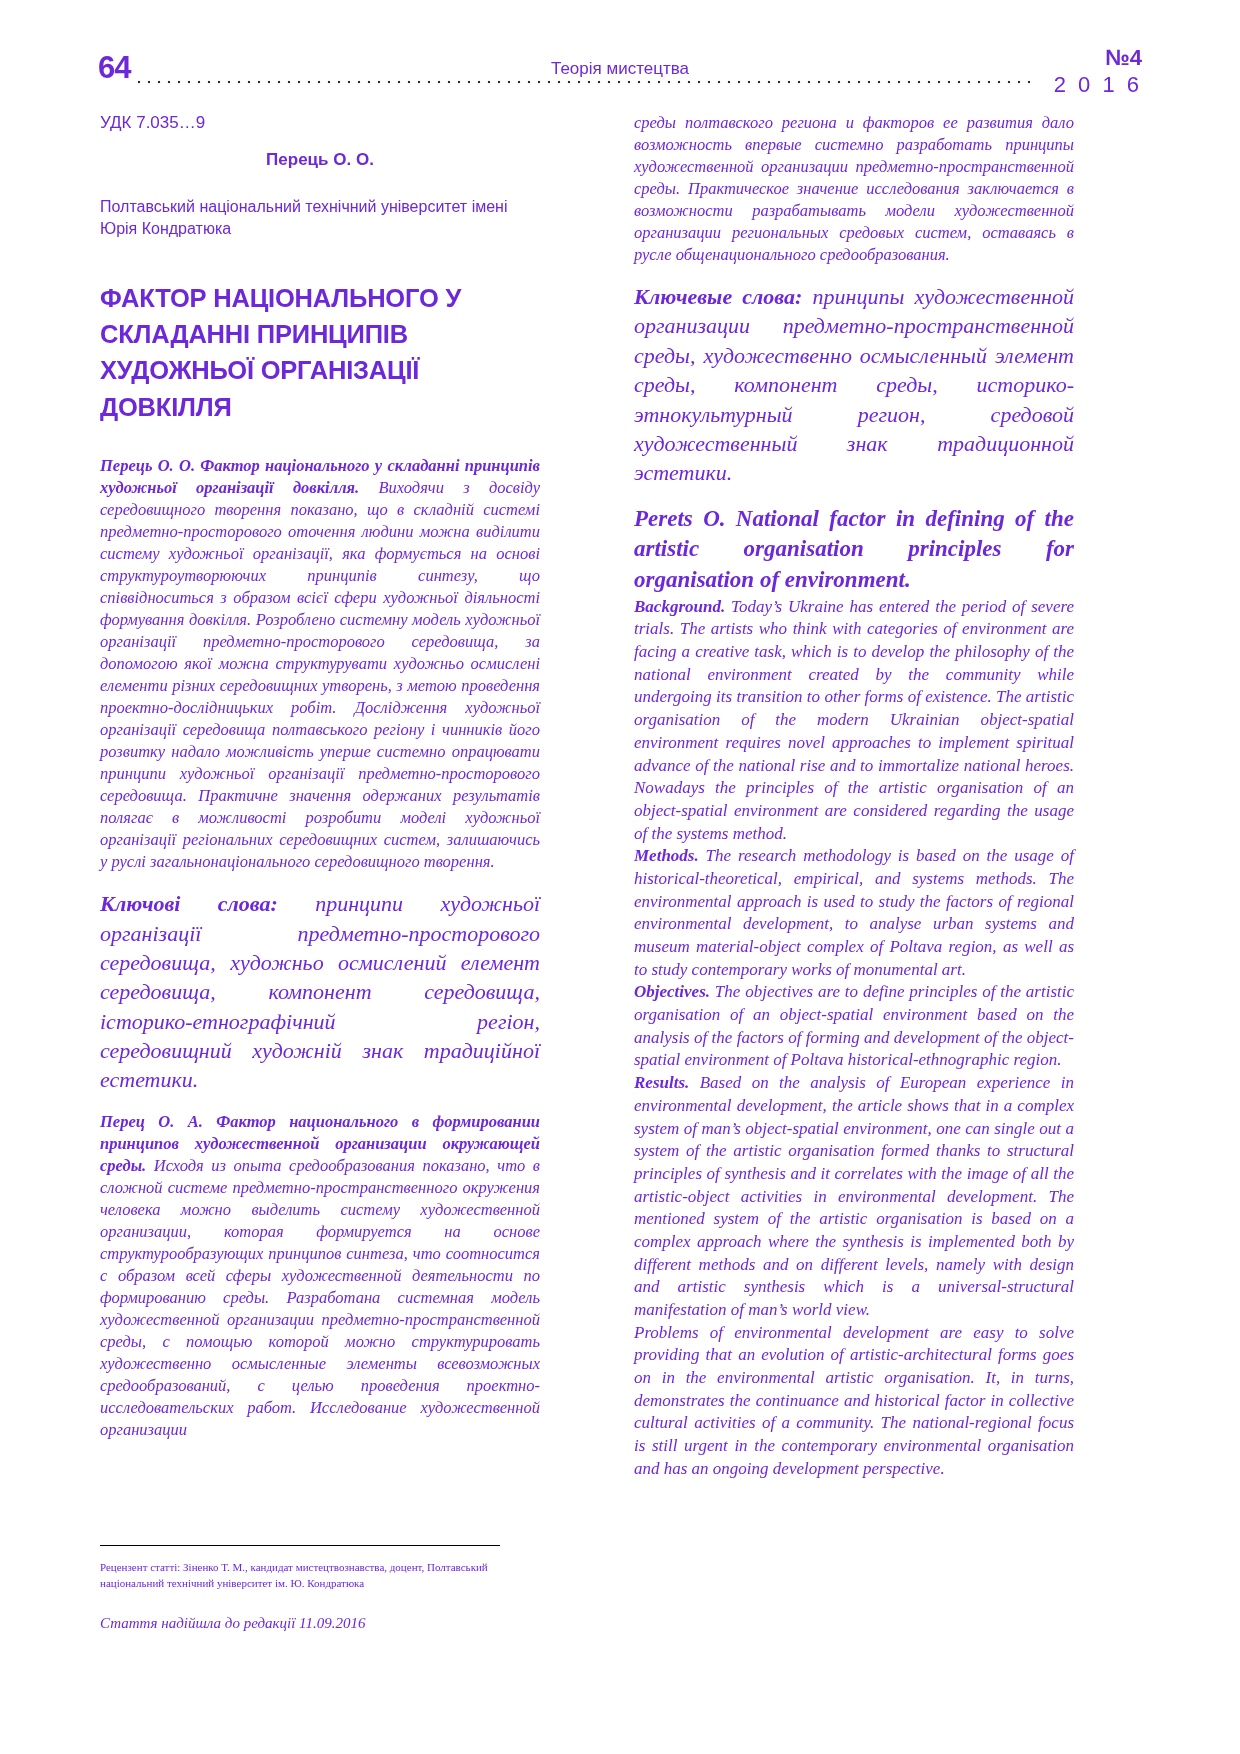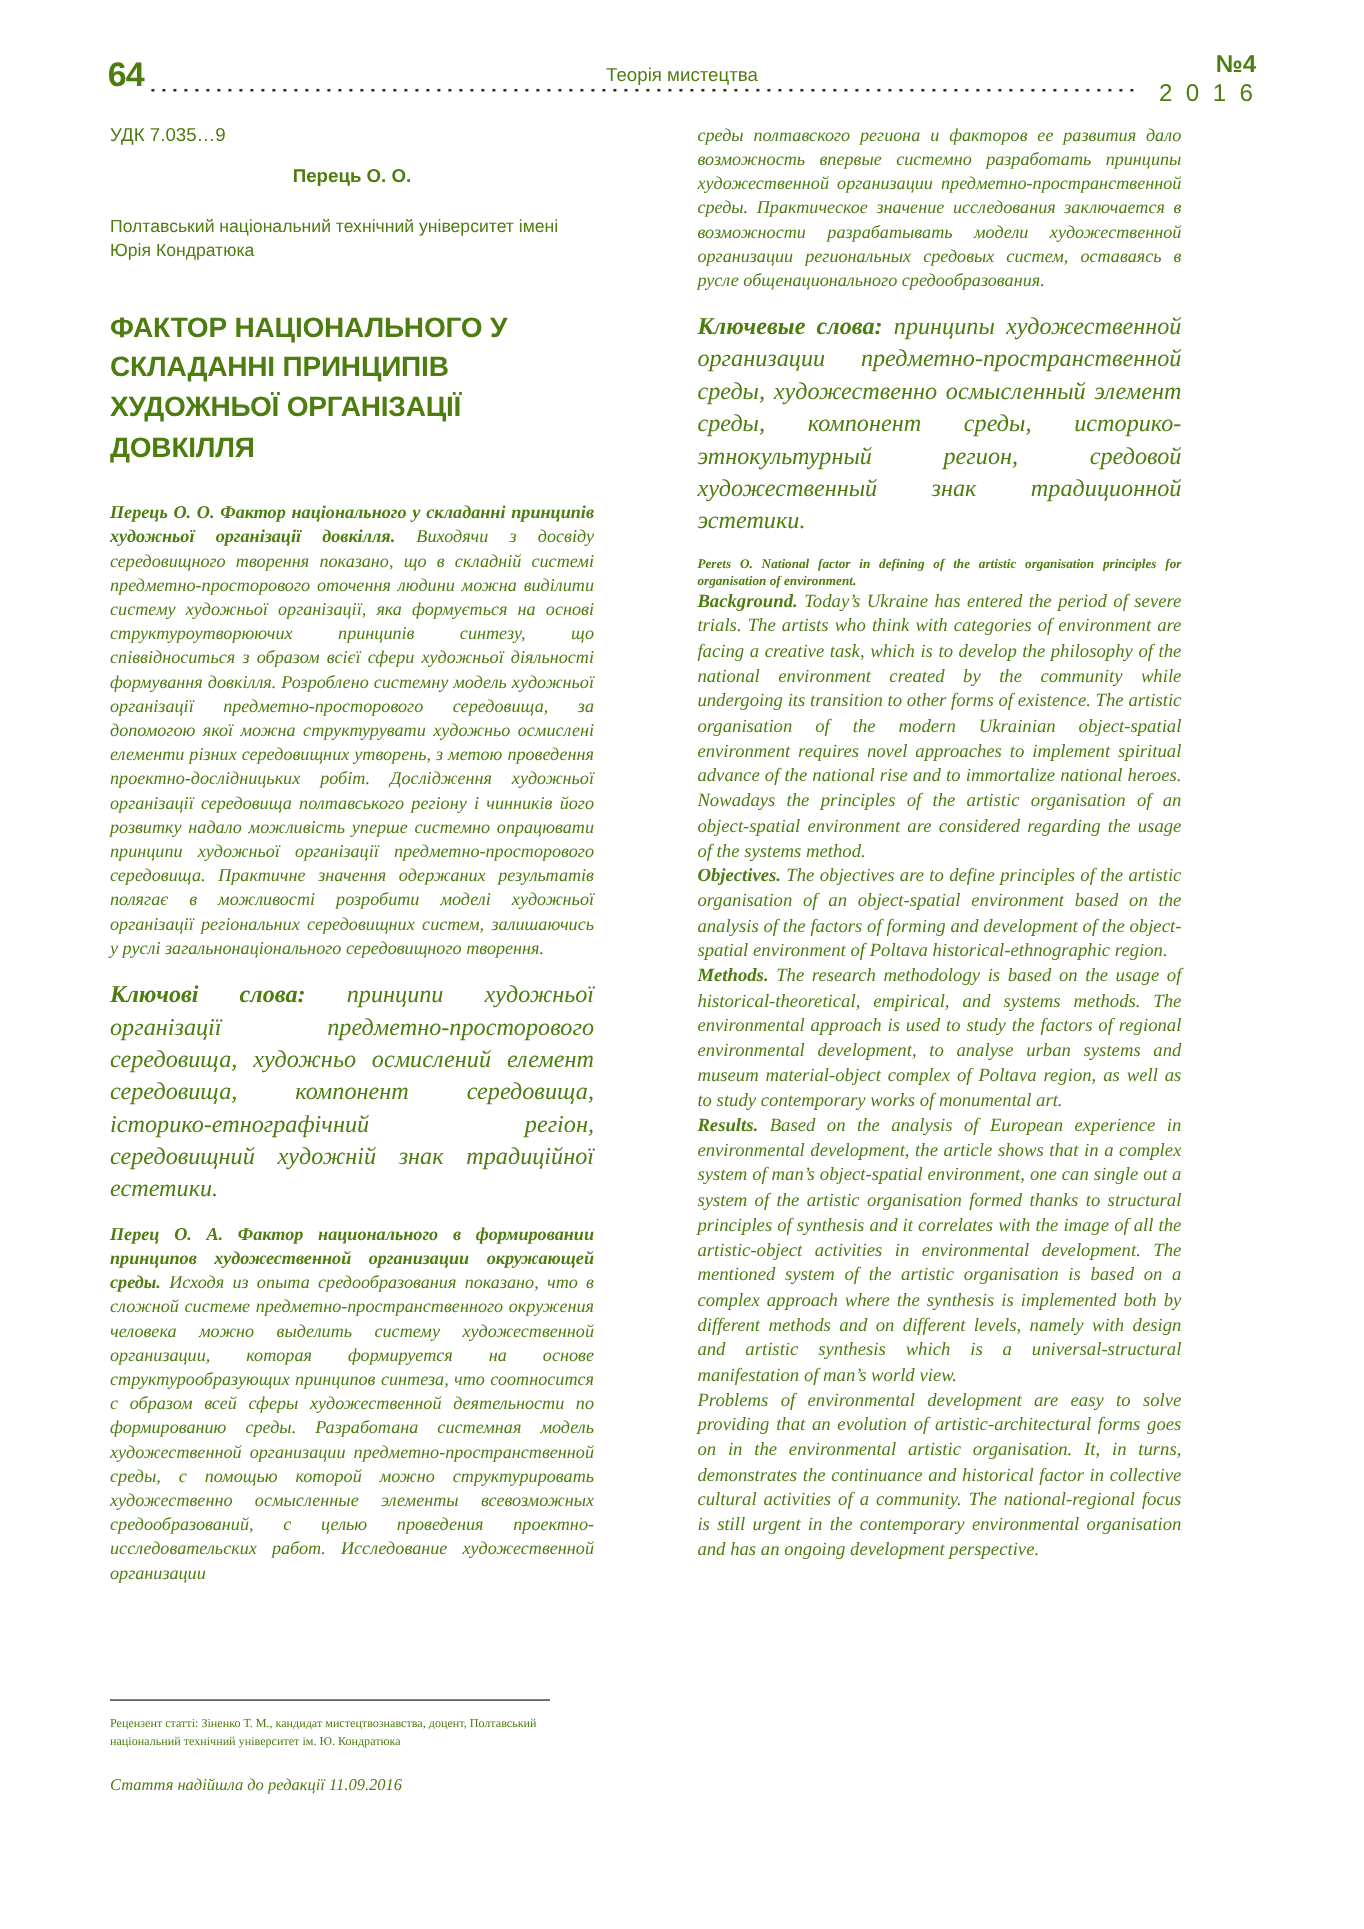--- a/index.html
+++ b/index.html
@@ -9,21 +9,21 @@
     background: #ffffff;
   }
   .page {
     position: relative;
     width: 1240px;
     height: 1754px;
     margin: 0 auto;
     background: #ffffff;
     box-sizing: border-box;
     font-family: "Liberation Serif", serif;
-    color: #4d7c0f;
+    color: #6d28d9;
     overflow: hidden;
   }
 
   
   .page-header {
     position: absolute;
     left: 98px;
     top: 44px;
     width: 1044px;
     height: 62px;
@@ -148,21 +148,21 @@
     font-size: 17px;
     line-height: 1.335;
     text-align: justify;
     margin: 0;
   }
   .eng b { font-weight: bold; }
   .eng-head {
     font-family: "Liberation Serif", serif;
     font-style: italic;
     font-weight: bold;
-    font-size: 12px;
+    font-size: 23px;
     line-height: 1.335;
     text-align: justify;
     margin: 0;
   }
 
   
   .footnote-zone {
     position: absolute;
     left: 100px;
     top: 1545px;
@@ -223,23 +223,23 @@
   <div class="col col-right">
 
     <p class="abstract">среды полтавского региона и факторов ее развития дало возможность впервые системно разработать принципы художественной организации предметно-пространственной среды. Практическое значение исследования заключается в возможности разрабатывать модели художественной организации региональных средовых систем, оставаясь в русле общенационального средообразования.</p>
 
     <p class="kw"><b>Ключевые слова:</b><span> принципы художественной организации предметно-пространственной среды, художественно осмысленный элемент среды, компонент среды, историко-этнокультурный регион, средовой художественный знак традиционной эстетики.</span></p>
 
     <p class="eng-head">Perets O. National factor in defining of the artistic organisation principles for organisation of environment.</p>
 
     <p class="eng"><b>Background.</b><span> Today’s Ukraine has entered the period of severe trials. The artists who think with categories of environment are facing a creative task, which is to develop the philosophy of the national environment created by the community while undergoing its transition to other forms of existence. The artistic organisation of the modern Ukrainian object-spatial environment requires novel approaches to implement spiritual advance of the national rise and to immortalize national heroes. Nowadays the principles of the artistic organisation of an object-spatial environment are considered regarding the usage of the systems method.</span></p>
 
+    <p class="eng"><b>Methods.</b><span> The research methodology is based on the usage of historical-theoretical, empirical, and systems methods. The environmental approach is used to study the factors of regional environmental development, to analyse urban systems and museum material-object complex of Poltava region, as well as to study contemporary works of monumental art.</span></p>
+
     <p class="eng"><b>Objectives.</b><span> The objectives are to define principles of the artistic organisation of an object-spatial environment based on the analysis of the factors of forming and development of the object-spatial environment of Poltava historical-ethnographic region.</span></p>
-
-    <p class="eng"><b>Methods.</b><span> The research methodology is based on the usage of historical-theoretical, empirical, and systems methods. The environmental approach is used to study the factors of regional environmental development, to analyse urban systems and museum material-object complex of Poltava region, as well as to study contemporary works of monumental art.</span></p>
 
     <p class="eng"><b>Results.</b><span> Based on the analysis of European experience in environmental development, the article shows that in a complex system of man’s object-spatial environment, one can single out a system of the artistic organisation formed thanks to structural principles of synthesis and it correlates with the image of all the artistic-object activities in environmental development. The mentioned system of the artistic organisation is based on a complex approach where the synthesis is implemented both by different methods and on different levels, namely with design and artistic synthesis which is a universal-structural manifestation of man’s world view.</span></p>
 
     <p class="eng">Problems of environmental development are easy to solve providing that an evolution of artistic-architectural forms goes on in the environmental artistic organisation. It, in turns, demonstrates the continuance and historical factor in collective cultural activities of a community. The national-regional focus is still urgent in the contemporary environmental organisation and has an ongoing development perspective.</p>
 
 
   </div>
 
   <div class="footnote-zone">
     <div class="footnote-rule"></div>

